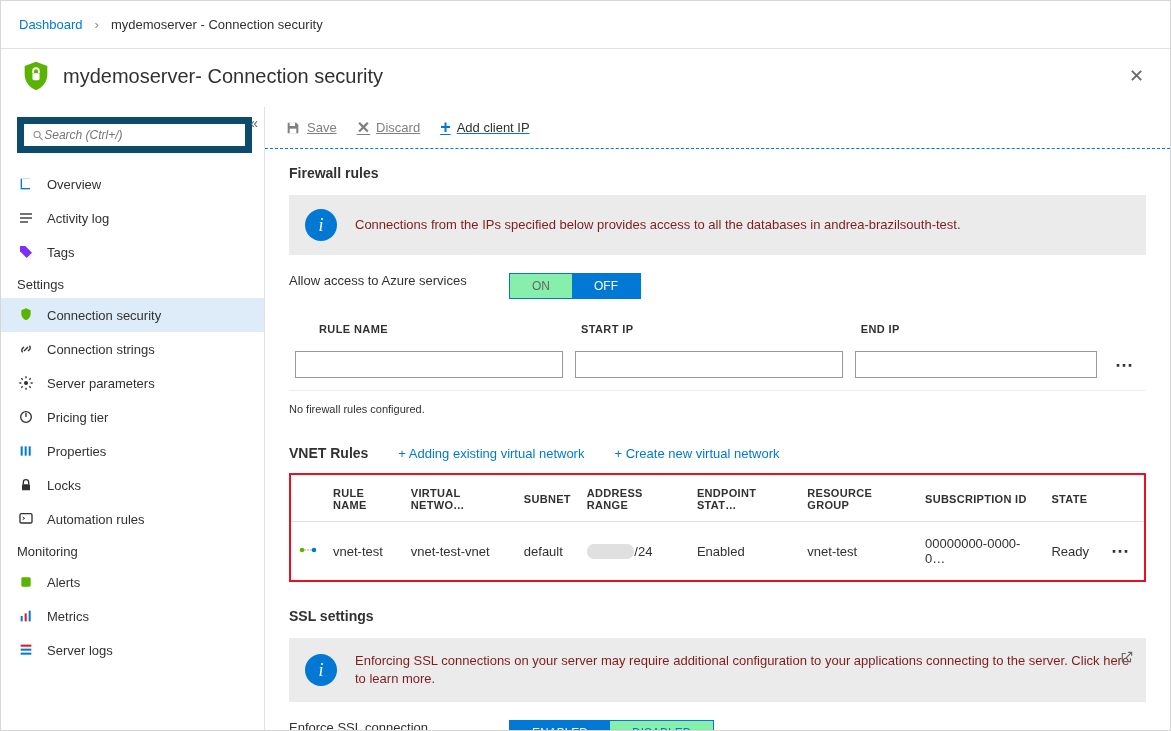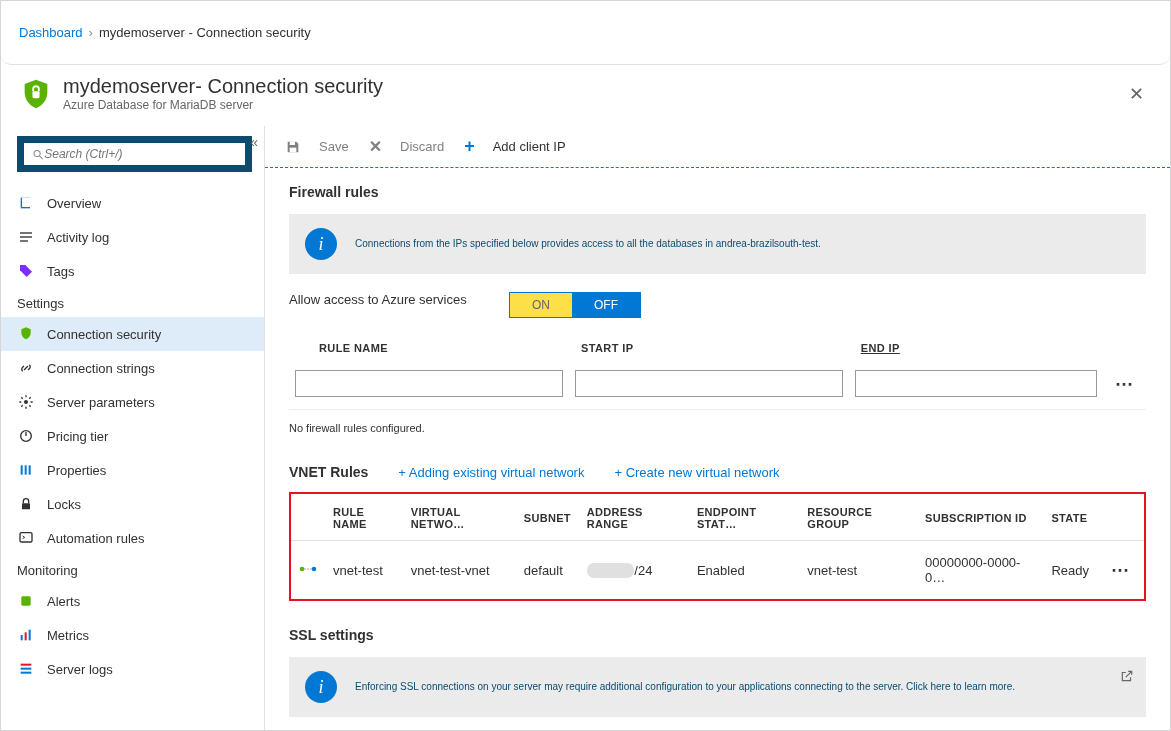--- a/index.html
+++ b/index.html
@@ -1,48 +1,48 @@
 <!DOCTYPE html>
 <html><head>
 <meta charset="utf-8">
 <style>
 * { box-sizing: border-box; margin: 0; padding: 0; font-family: "Segoe UI", Arial, sans-serif; }
 body { background: #fff; font-size: 13px; color: #323130; width: 1171px; height: 731px; overflow: hidden; border: 1px solid #d6d6d6; }
-.breadcrumb { padding: 24px 18px; font-size: 13px; display: flex; align-items: center; gap: 6px; border-bottom: 1px solid #e1e1e1; border-radius: 10px; }
+.breadcrumb { padding: 16px 18px; font-size: 13px; display: flex; align-items: center; gap: 12px; border-bottom: 1px solid #e1e1e1; }
 .breadcrumb a { color: #0078d4; text-decoration: none; }
 .breadcrumb .sep { color: #888; }
 .header { display: flex; align-items: center; padding: 10px 18px 14px 18px; }
 .header .shield { width: 34px; height: 34px; margin-right: 10px; }
 .header-title { font-size: 20px; font-weight: 400; color: #323130; }
 .header-sub { font-size: 12px; color: #666; }
 .close-x { margin-left: auto; font-size: 18px; color: #666; cursor: pointer; padding: 4px 8px; }
 .main { display: flex; height: calc(100% - 78px); }
 .sidebar { width: 264px; border-right: 1px solid #e1e1e1; padding: 10px 0 0 0; position: relative; }
 .search-box { margin: 0 12px 14px 16px; display: flex; align-items: center; border: 7px solid #0c4a6e; padding: 4px 8px; }
 .search-box input { border: none; outline: none; font-style: italic; color: #888; width: 100%; font-size: 12px; }
 .collapse { position: absolute; top: 8px; right: 6px; color: #666; font-size: 14px; }
 .nav-section-label { font-size: 13px; font-weight: 400; color: #323130; padding: 8px 16px 6px 16px; }
 .nav-item { display: flex; align-items: center; gap: 12px; padding: 8px 16px; cursor: pointer; font-size: 13px; color: #323130; }
 .nav-item.active { background: #deecf9; }
 .nav-item .ico { width: 18px; height: 18px; display: flex; align-items: center; justify-content: center; flex-shrink: 0; }
 .content { flex: 1; overflow: auto; }
 .toolbar { display: flex; align-items: center; gap: 20px; padding: 10px 20px; border-bottom: 1px dashed #0078d4; }
-.toolbar-btn { display: flex; align-items: center; gap: 18px; color: #808080; cursor: pointer; font-size: 13px; }
+.toolbar-btn { display: flex; align-items: center; gap: 6px; color: #808080; cursor: pointer; font-size: 13px; text-decoration: underline; }
 .toolbar-btn.accent { color: #0078d4; }
 .section { padding: 16px 24px 10px 24px; }
 .section-header { display: flex; align-items: center; gap: 30px; margin-bottom: 12px; }
 .section-title { font-size: 14px; font-weight: 600; color: #323130; }
 .info-bar { background: #ebebeb; padding: 14px 16px; display: flex; align-items: center; gap: 18px; position: relative; }
 .info-circle { width: 32px; height: 32px; border-radius: 50%; background: #0078d4; color: #fff; display: flex; align-items: center; justify-content: center; font-family: Georgia, serif; font-style: italic; font-size: 18px; flex-shrink: 0; }
-.info-text { font-size: 10px; color: #0c4a6e; line-height: 1.4; }
+.info-text { font-size: 13px; color: #7f1d1d; line-height: 1.4; }
 .toggle-row { display: flex; align-items: flex-start; padding: 18px 0 14px 0; }
 .toggle-label { width: 220px; font-size: 13px; }
 .pill-toggle { display: flex; border: 1px solid #0078d4; }
 .pill-toggle .opt { padding: 5px 22px; font-size: 12px; cursor: pointer; text-align: center; }
-.pill-toggle .opt.off { background: #fde047; color: #666; }
+.pill-toggle .opt.off { background: #86efac; color: #666; }
 .pill-toggle .opt.on { background: #0078d4; color: #fff; }
 .fw-table { width: 100%; border-collapse: collapse; }
 .fw-table th { text-align: left; font-size: 11px; font-weight: 600; letter-spacing: 0.4px; padding: 10px 12px; color: #323130; }
 .fw-table td { padding: 6px 6px; vertical-align: middle; }
 .fw-table input { width: 100%; border: 1px solid #999; padding: 5px 6px; font-size: 13px; }
 .ellipsis { font-size: 18px; font-weight: 700; color: #323130; padding: 0 6px; cursor: pointer; letter-spacing: 1px; }
 .note { font-size: 11px; padding: 12px 0 4px 0; border-top: 1px solid #eee; margin-top: 6px; }
 .link-act { color: #0078d4; font-size: 13px; cursor: pointer; }
 .vnet-box { border: 2px solid #e81123; padding: 0; width:100%; }
 .vnet-table { width: 100%; border-collapse: collapse; }
@@ -61,21 +61,20 @@
 </div>
 
 <div class="header">
   <svg class="shield" viewBox="0 0 24 24">
       <path fill="#59b300" d="M12 2l8 3v6c0 5-3.4 9.3-8 11-4.6-1.7-8-6-8-11V5l8-3z"></path>
       <rect x="9.5" y="10" width="5" height="5" rx="1" fill="#fff"></rect>
       <path d="M10 10v-1.5a2 2 0 0 1 4 0V10" stroke="#fff" stroke-width="1.3" fill="none"></path>
     </svg>
   <div>
     <div class="header-title">mydemoserver- Connection security</div>
-    <div class="header-sub">Azure Database for MariaDB server</div>
   </div>
   <div class="close-x">✕</div>
 </div>
 
 <div class="main">
   <div class="sidebar">
     <div class="collapse">«</div>
     <div class="search-box">
       <svg width="13" height="13" viewBox="0 0 24 24">
           <circle cx="10" cy="10" r="6" stroke="#888" stroke-width="2" fill="none"></circle>
@@ -238,21 +237,21 @@
         <div class="pill-toggle">
           <div class="opt off">ON</div>
           <div class="opt on">OFF</div>
         </div>
       </div>
       <table class="fw-table">
         <thead>
             <tr>
           <th style="width:33%;padding-left:30px;">RULE NAME</th>
           <th style="width:33%;">START IP</th>
-          <th style="width:30%;text-decoration:underline;">END IP</th>
+          <th style="width:30%;">END IP</th>
           <th style="width:4%;"></th>
         </tr>
           </thead>
         <tbody>
             <tr>
           <td><input style=""></td>
           <td><input style=""></td>
           <td><input style=""></td>
           <td><span class="ellipsis">⋯</span></td>
         </tr>

